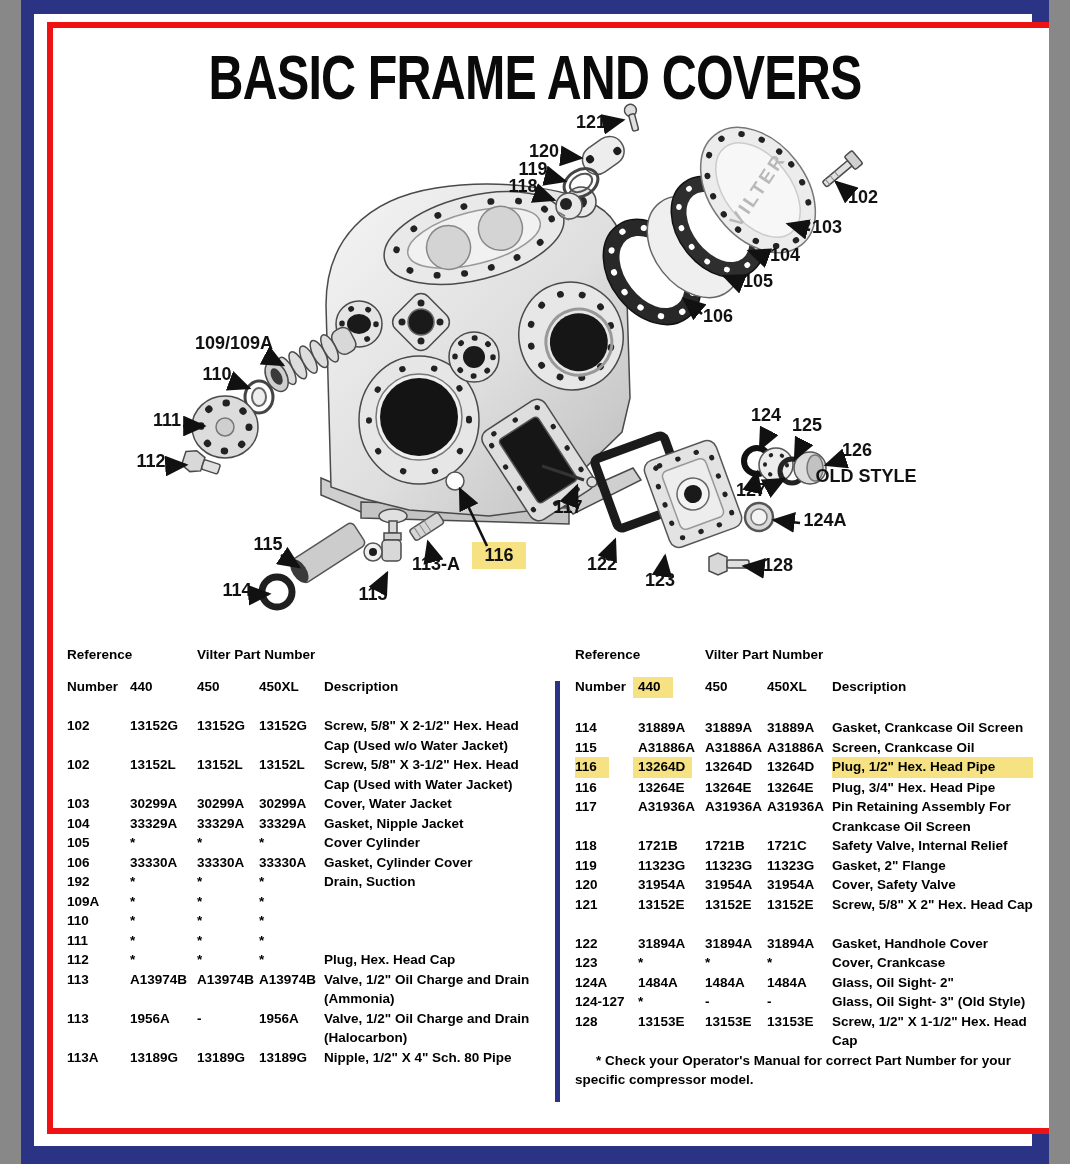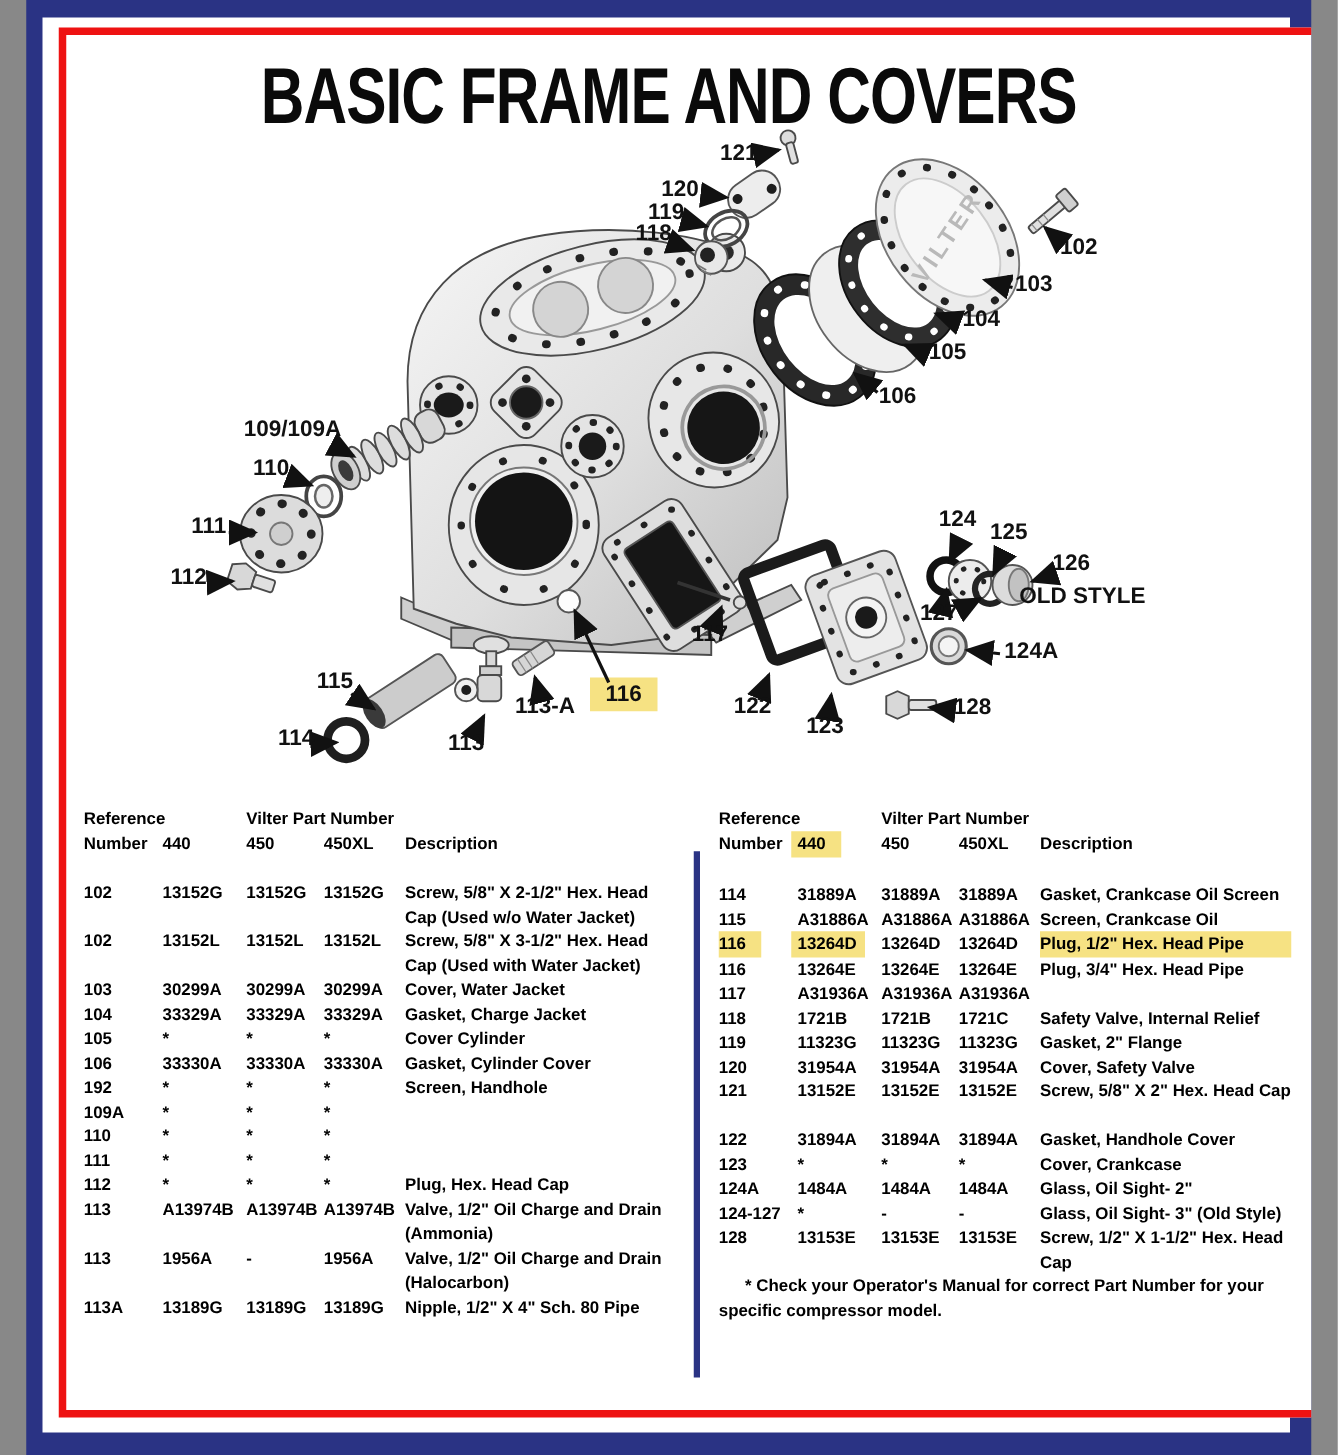--- a/index.html
+++ b/index.html
@@ -15,21 +15,21 @@
          font-weight:700;font-size:62px;color:var(--ink);letter-spacing:-1px;
          transform:scaleX(0.78) scaleY(1.02);transform-origin:50% 50%;white-space:nowrap;}
   svg.diagram{position:absolute;left:0;top:0;}
   svg .dlabel{font:700 18px "Liberation Sans",sans-serif;fill:#111;}
   svg .brand{font:700 19px "Liberation Sans",sans-serif;fill:#b9b9b9;letter-spacing:3px;}
 
   .ptable{position:absolute;font-size:13.5px;font-weight:700;line-height:19.5px;color:#000;}
   #table-left{left:46px;top:645px;width:464px;}
   #table-right{left:554px;top:645px;width:458px;}
   .grid{display:grid;grid-template-columns:63px 67px 62px 65px 1fr;}
-  .hdr1{margin-bottom:0;}
+  .hdr1{margin-bottom:12px;}
   .cell{white-space:pre-line;}
   .rows{margin-top:20px;}
   .row{margin:0;}
   .row.gap{margin-top:19.5px;}
   .span2{grid-column:1 / span 2;}
   .span3{grid-column:3 / span 3;}
   .hl-cell{background:var(--hl);}
   .hl-pad{display:inline-block;background:var(--hl);padding:0 12px 1px 0;}
   .hl-pad2{display:inline-block;background:var(--hl);padding:0 7px 1px 5px;margin-left:-5px;}
   .hl-hdr{display:inline-block;background:var(--hl);padding:0 12px 2px 5px;margin-left:-5px;}
@@ -392,42 +392,42 @@
           <div class="cell">30299A</div>
           <div class="cell">30299A</div>
           <div class="cell">30299A</div>
           <div class="cell">Cover, Water Jacket</div>
         </div>
         <div class="grid row">
           <div class="cell">104</div>
           <div class="cell">33329A</div>
           <div class="cell">33329A</div>
           <div class="cell">33329A</div>
-          <div class="cell">Gasket, Charge Jacket</div>
+          <div class="cell">Gasket, Nipple Jacket</div>
         </div>
         <div class="grid row">
           <div class="cell">105</div>
           <div class="cell">*</div>
           <div class="cell">*</div>
           <div class="cell">*</div>
           <div class="cell">Cover Cylinder</div>
         </div>
         <div class="grid row">
           <div class="cell">106</div>
           <div class="cell">33330A</div>
           <div class="cell">33330A</div>
           <div class="cell">33330A</div>
           <div class="cell">Gasket, Cylinder Cover</div>
         </div>
         <div class="grid row">
           <div class="cell">192</div>
           <div class="cell">*</div>
           <div class="cell">*</div>
           <div class="cell">*</div>
-          <div class="cell">Screen, Handhole</div>
+          <div class="cell">Drain, Suction</div>
         </div>
         <div class="grid row">
           <div class="cell">109A</div>
           <div class="cell">*</div>
           <div class="cell">*</div>
           <div class="cell">*</div>
         </div>
         <div class="grid row">
           <div class="cell">110</div>
           <div class="cell">*</div>
@@ -514,20 +514,22 @@
           <div class="cell">13264E</div>
           <div class="cell">13264E</div>
           <div class="cell">13264E</div>
           <div class="cell">Plug, 3/4" Hex. Head Pipe</div>
         </div>
         <div class="grid row">
           <div class="cell">117</div>
           <div class="cell">A31936A</div>
           <div class="cell">A31936A</div>
           <div class="cell">A31936A</div>
+          <div class="cell">Pin Retaining Assembly For
+Crankcase Oil Screen</div>
         </div>
         <div class="grid row">
           <div class="cell">118</div>
           <div class="cell">1721B</div>
           <div class="cell">1721B</div>
           <div class="cell">1721C</div>
           <div class="cell">Safety Valve, Internal Relief</div>
         </div>
         <div class="grid row">
           <div class="cell">119</div>

